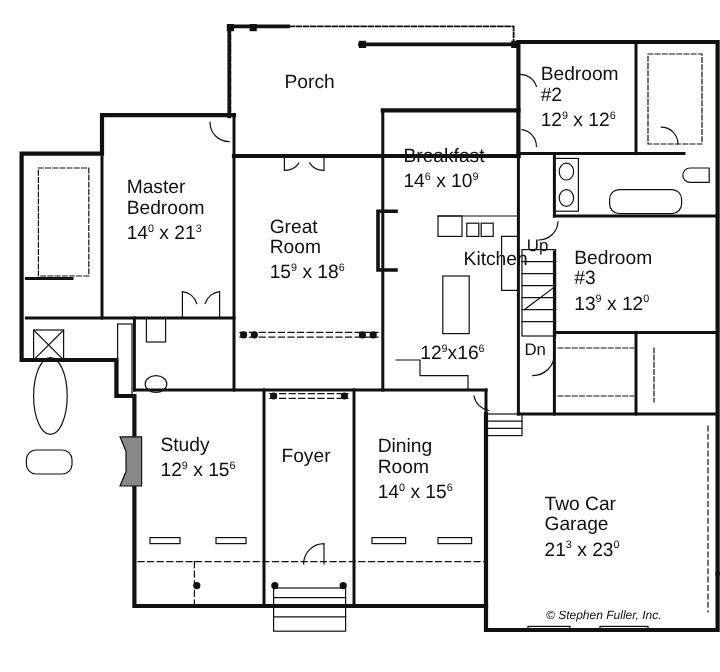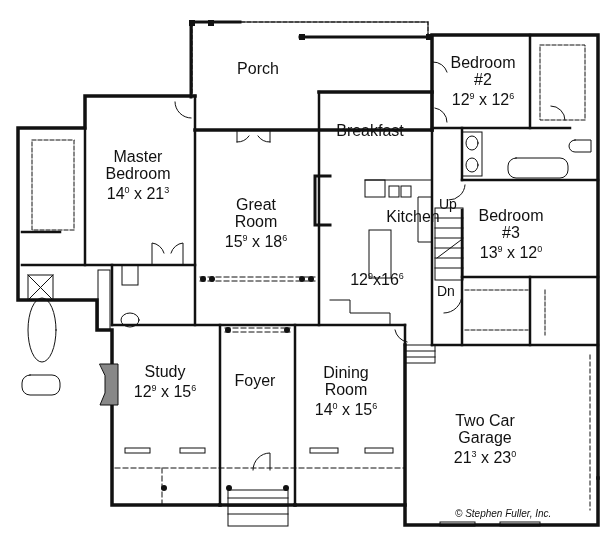--- a/index.html
+++ b/index.html
@@ -1,18 +1,18 @@
 <!DOCTYPE html>
 <html><head>
 <meta charset="utf-8">
 <style>
   html, body { margin: 0; padding: 0; background: #ffffff; }
   body { width: 600px; height: 560px; position: relative; overflow: hidden; font-family: "Liberation Sans", sans-serif; }
   #plan { position: absolute; left: 0; top: 0; width: 600px; height: 560px; }
-  .lbl { position: absolute; text-align: center; color: #111; font-size: 16px; line-height: 17px; white-space: nowrap; transform: translateX(-50%); }
+  .lbl { position: absolute; text-align: left; color: #111; font-size: 16px; line-height: 17px; white-space: nowrap; transform: translateX(-50%); }
   .lbl .name { display: block; }
   .lbl .dim { display: block; font-size: 16px; }
   .lbl .dim sup { font-size: 9px; vertical-align: 6px; }
   .small { font-size: 14px; position: absolute; color: #111; }
   .copy { position: absolute; font-size: 10px; font-style: italic; color: #111; left: 455px; top: 508px; white-space: nowrap; }
 </style>
 </head>
 <body>
 
 <svg id="plan" viewBox="0 0 600 560" xmlns="http://www.w3.org/2000/svg">
@@ -179,34 +179,35 @@
 <div class="lbl" style="left:258px; top:60px;">
   <span class="name">Porch</span>
 </div>
 
 <div class="lbl" style="left:138px; top:148px;">
   <span class="name">Master</span>
   <span class="name">Bedroom</span>
   <span class="dim"><span>14</span><sup>0</sup> <span>x</span> <span>21</span><sup>3</sup></span>
 </div>
 
-<div class="lbl" style="left:256px; top:196px;">
+<div class="lbl" style="left:256px; top:181px;">
   <span class="name">Great</span>
   <span class="name">Room</span>
   <span class="dim"><span>15</span><sup>9</sup> <span>x</span> <span>18</span><sup>6</sup></span>
 </div>
 
 <div class="lbl" style="left:370px; top:122px;">
   <span class="name">Breakfast</span>
+  <span class="dim"><span>14</span><sup>6</sup> <span>x</span> <span>10</span><sup>9</sup></span>
 </div>
 
 <div class="lbl" style="left:377px; top:208px;margin-left:36px;">
   <span class="name">Kitchen</span>
 </div>
-<div class="lbl" style="left:377px; top:268px;">
+<div class="lbl" style="left:377px; top:282px;">
   <span class="dim"><span>12</span><sup>9</sup><span>x</span><span>16</span><sup>6</sup></span>
 </div>
 
 <div class="lbl" style="left:483px; top:54px;">
   <span class="name">Bedroom</span>
   <span class="name">#2</span>
   <span class="dim"><span>12</span><sup>9</sup> <span>x</span> <span>12</span><sup>6</sup></span>
 </div>
 
 <div class="lbl" style="left:511px; top:207px;">

